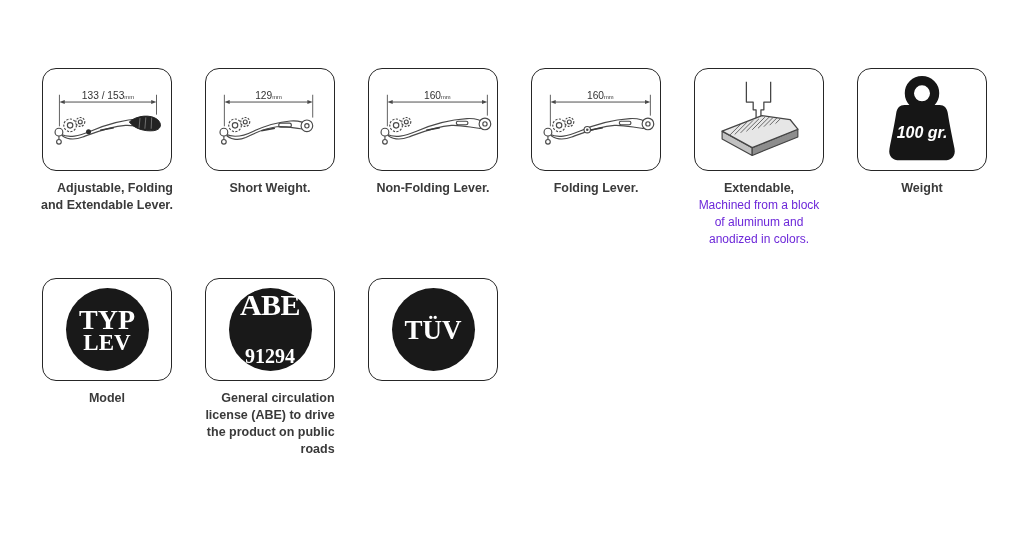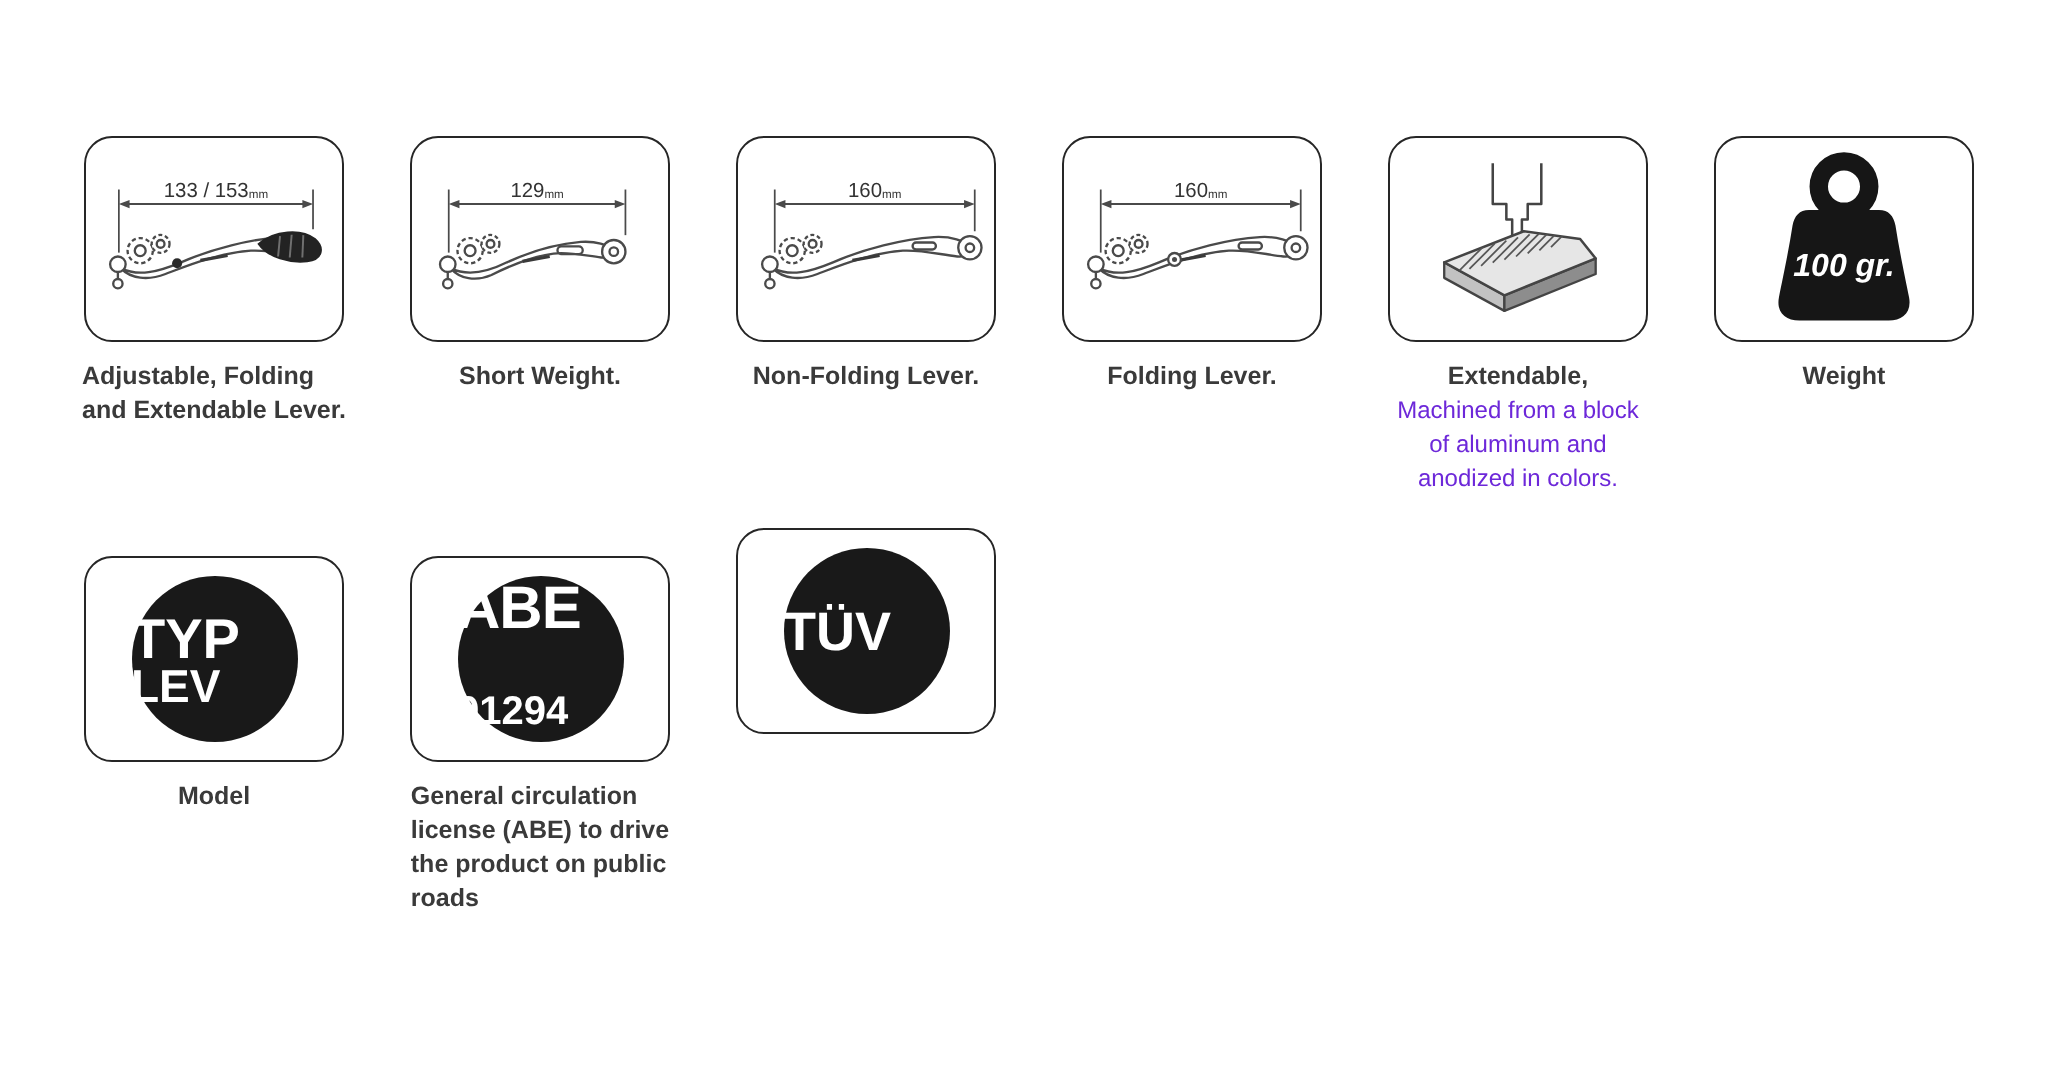--- a/index.html
+++ b/index.html
@@ -12,30 +12,30 @@
   }
   .card{
     width:130px;height:103px;box-sizing:border-box;background:#fff;
     border:1.6px solid #262626;border-radius:14px;
     display:flex;align-items:center;justify-content:center;flex:0 0 auto;
   }
   .icon-host{width:128px;height:100px;}
   .icon-host svg{display:block;width:128px;height:100px;}
   .badge{
     width:83px;height:83px;border-radius:50%;background:#191919;color:#fff;
-    display:flex;flex-direction:column;justify-content:center;
+    display:flex;flex-direction:column;align-items:center;justify-content:center;font-family:Liberation Serif, serif;
   }
   .badge .l1{font-weight:700;font-size:28px;line-height:26px;letter-spacing:0px;}
   .badge .l2{font-weight:700;font-size:23px;line-height:20px;}
   .badge-abe .l1{font-size:30px;line-height:26px;letter-spacing:-0.5px;}
   .badge-abe .l2{font-size:20px;line-height:21px;margin-top:28px;}
   .badge-tuv .l1{font-size:27px;}
   .title{
     margin-top:9px;font-size:12.5px;line-height:17px;font-weight:700;color:#3a3a3a;
-    text-align:left;white-space:pre-line;
+    text-align:right;white-space:pre-line;
   }
   .desc{
     font-size:12px;line-height:17px;font-weight:400;color:#6d28d9;
     text-align:center;white-space:pre-line;
   }
 </style>
 </head>
 <body>
 
 <div class="stage">
@@ -237,21 +237,21 @@
         <span class="l1">ABE</span>
         <span class="l2">91294</span>
       </div>
     </div>
     <div class="title">General circulation
 license (ABE) to drive
 the product on public
 roads</div>
   </div>
 
-  <div class="cell" style="left:345px;top:264px">
+  <div class="cell" style="left:345px;top:278px">
     <div class="card">
       <div class="badge badge-tuv">
         <span class="l1">TÜV</span>
       </div>
     </div>
   </div>
 
 </div>
 
 </body></html>

